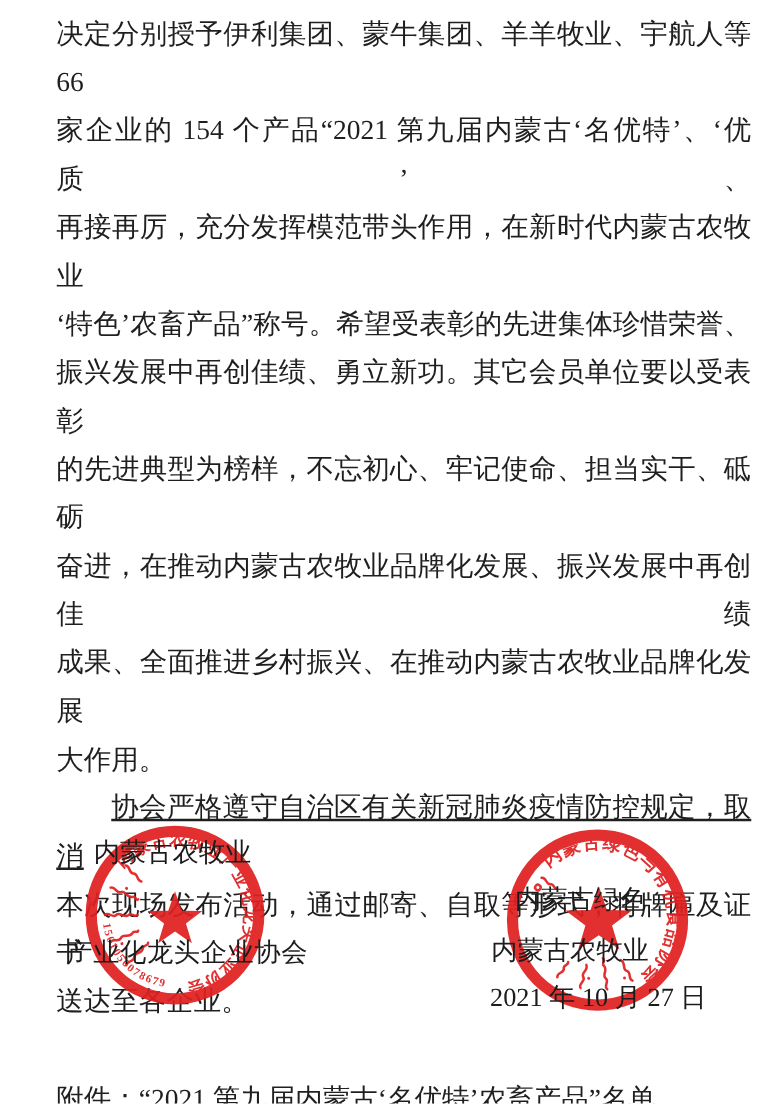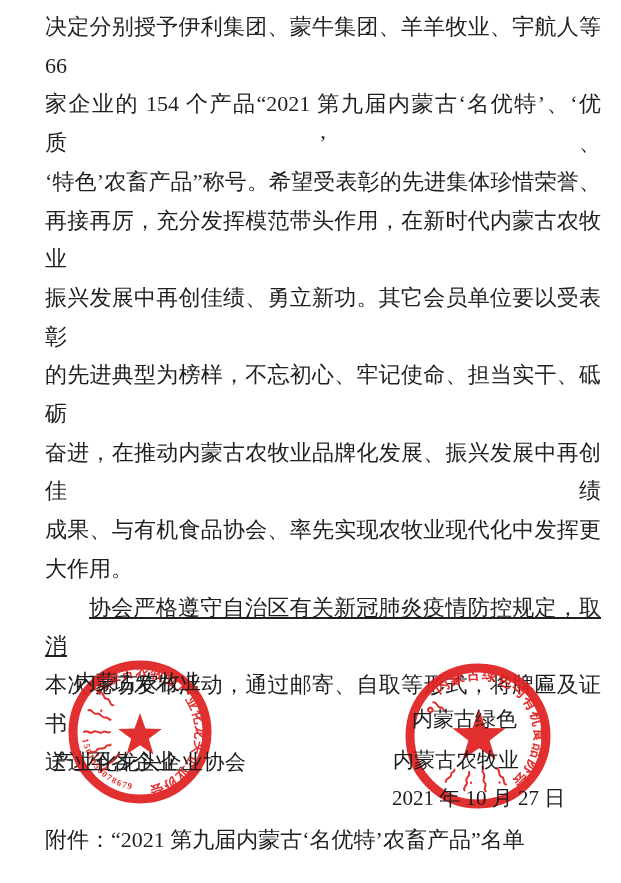--- a/index.html
+++ b/index.html
@@ -60,26 +60,26 @@
   .sig-date { left: 392px; top: 784px; font-size: 21px; }
 </style>
 </head>
 <body>
 
 <div class="page">
 
   <div class="body-text">
     <div class="line j">决定分别授予伊利集团、蒙牛集团、羊羊牧业、宇航人等 66</div>
     <div class="line j">家企业的 154 个产品“2021 第九届内蒙古‘名优特’、‘优质’、</div>
+    <div class="line j">再接再厉，充分发挥模范带头作用，在新时代内蒙古农牧业</div>
     <div class="line j">‘特色’农畜产品”称号。希望受表彰的先进集体珍惜荣誉、</div>
-    <div class="line j">再接再厉，充分发挥模范带头作用，在新时代内蒙古农牧业</div>
     <div class="line j">振兴发展中再创佳绩、勇立新功。其它会员单位要以受表彰</div>
     <div class="line j">的先进典型为榜样，不忘初心、牢记使命、担当实干、砥砺</div>
     <div class="line j">奋进，在推动内蒙古农牧业品牌化发展、振兴发展中再创佳绩</div>
-    <div class="line j">成果、与有机食品协会、率先实现农牧业现代化中发挥更</div>
+    <div class="line j">成果、全面推进乡村振兴、在推动内蒙古农牧业品牌化发展</div>
     <div class="line">大作用。</div>
     <div class="line j indent">协会严格遵守自治区有关新冠肺炎疫情防控规定，取消</div>
     <div class="line j">本次现场发布活动，通过邮寄、自取等形式，将牌匾及证书</div>
     <div class="line">送达至各企业。</div>
     <div class="line attach">附件：“2021 第九届内蒙古‘名优特’农畜产品”名单</div>
   </div>
 
   <div class="seal seal-left">
     <svg viewBox="0 0 152 152">
       <defs>

